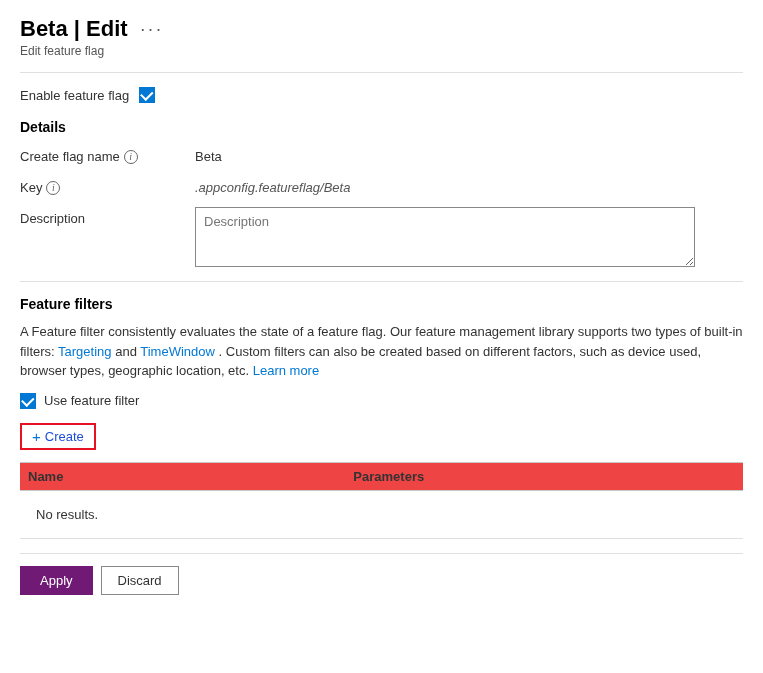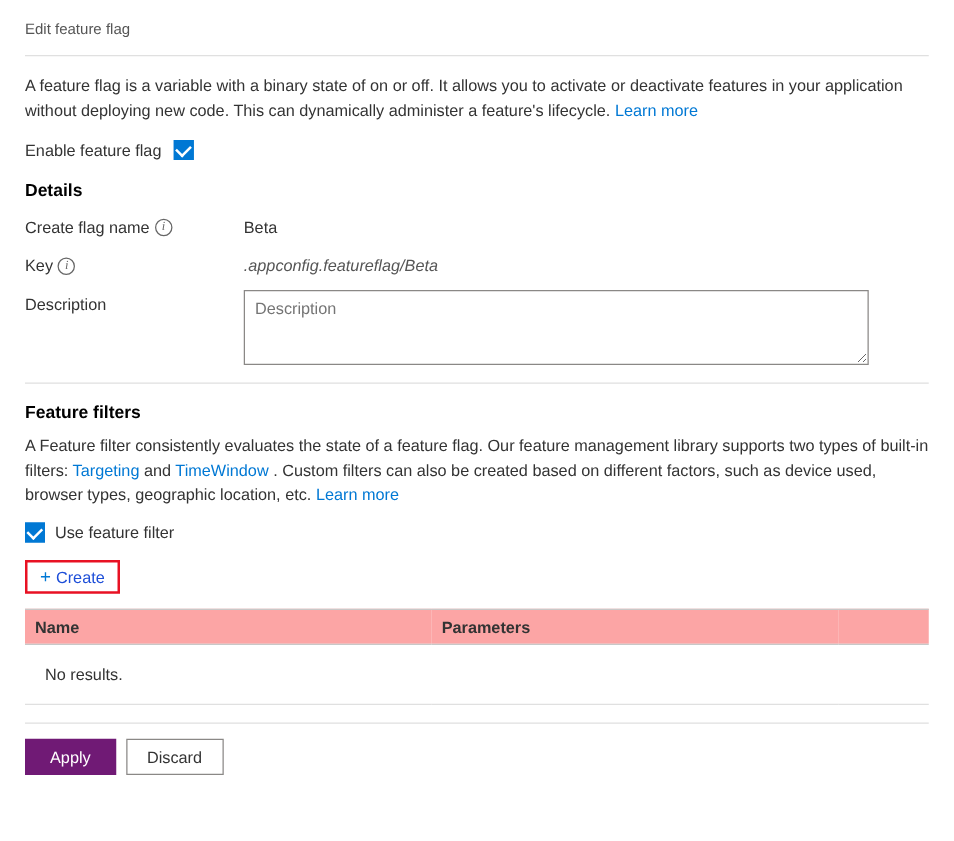--- a/index.html
+++ b/index.html
@@ -184,21 +184,21 @@
       margin-bottom: 0;
     }
     .results-table th {
       text-align: left;
       font-size: 13px;
       font-weight: 600;
       color: #333;
       border-bottom: 1px solid #c8c8c8;
       border-top: 1px solid #c8c8c8;
       padding: 6px 8px;
-      background: #fca5a5;
+      background: #ef4444;
     }
     .results-table td {
       font-size: 13px;
       color: #333;
       padding: 16px 8px;
       border-bottom: 1px solid #e0e0e0;
     }
     .col-name { width: 45%; }
     .col-params { width: 45%; margin-left: 35px; }
     .col-actions { width: 10%; }
@@ -235,29 +235,29 @@
       font-family: 'Segoe UI', Arial, sans-serif;
     }
     .highlight-text { color: #0078d4; }
   </style>
 </head>
 <body>
 
 <div class="page-container">
 
   
+  <div class="page-title-row">
+    <span class="page-title">Beta | Edit</span>
+    <button class="ellipsis-btn">···</button>
+  </div>
   <div class="page-subtitle">Edit feature flag</div>
 
   <hr class="divider">
 
   
-  <p class="description-text">
-    <span>A feature flag is a variable with a binary state of on or off. It allows you to activate or deactivate features in your application without deploying new code. This can dynamically administer a feature's lifecycle.</span>
-    <a href="#">Learn more</a>
-  </p>
 
   
   <div class="enable-row">
     <span class="enable-label">Enable feature flag</span>
     <div class="checkbox-blue"></div>
   </div>
 
   
   <div class="section-title">Details</div>
 

